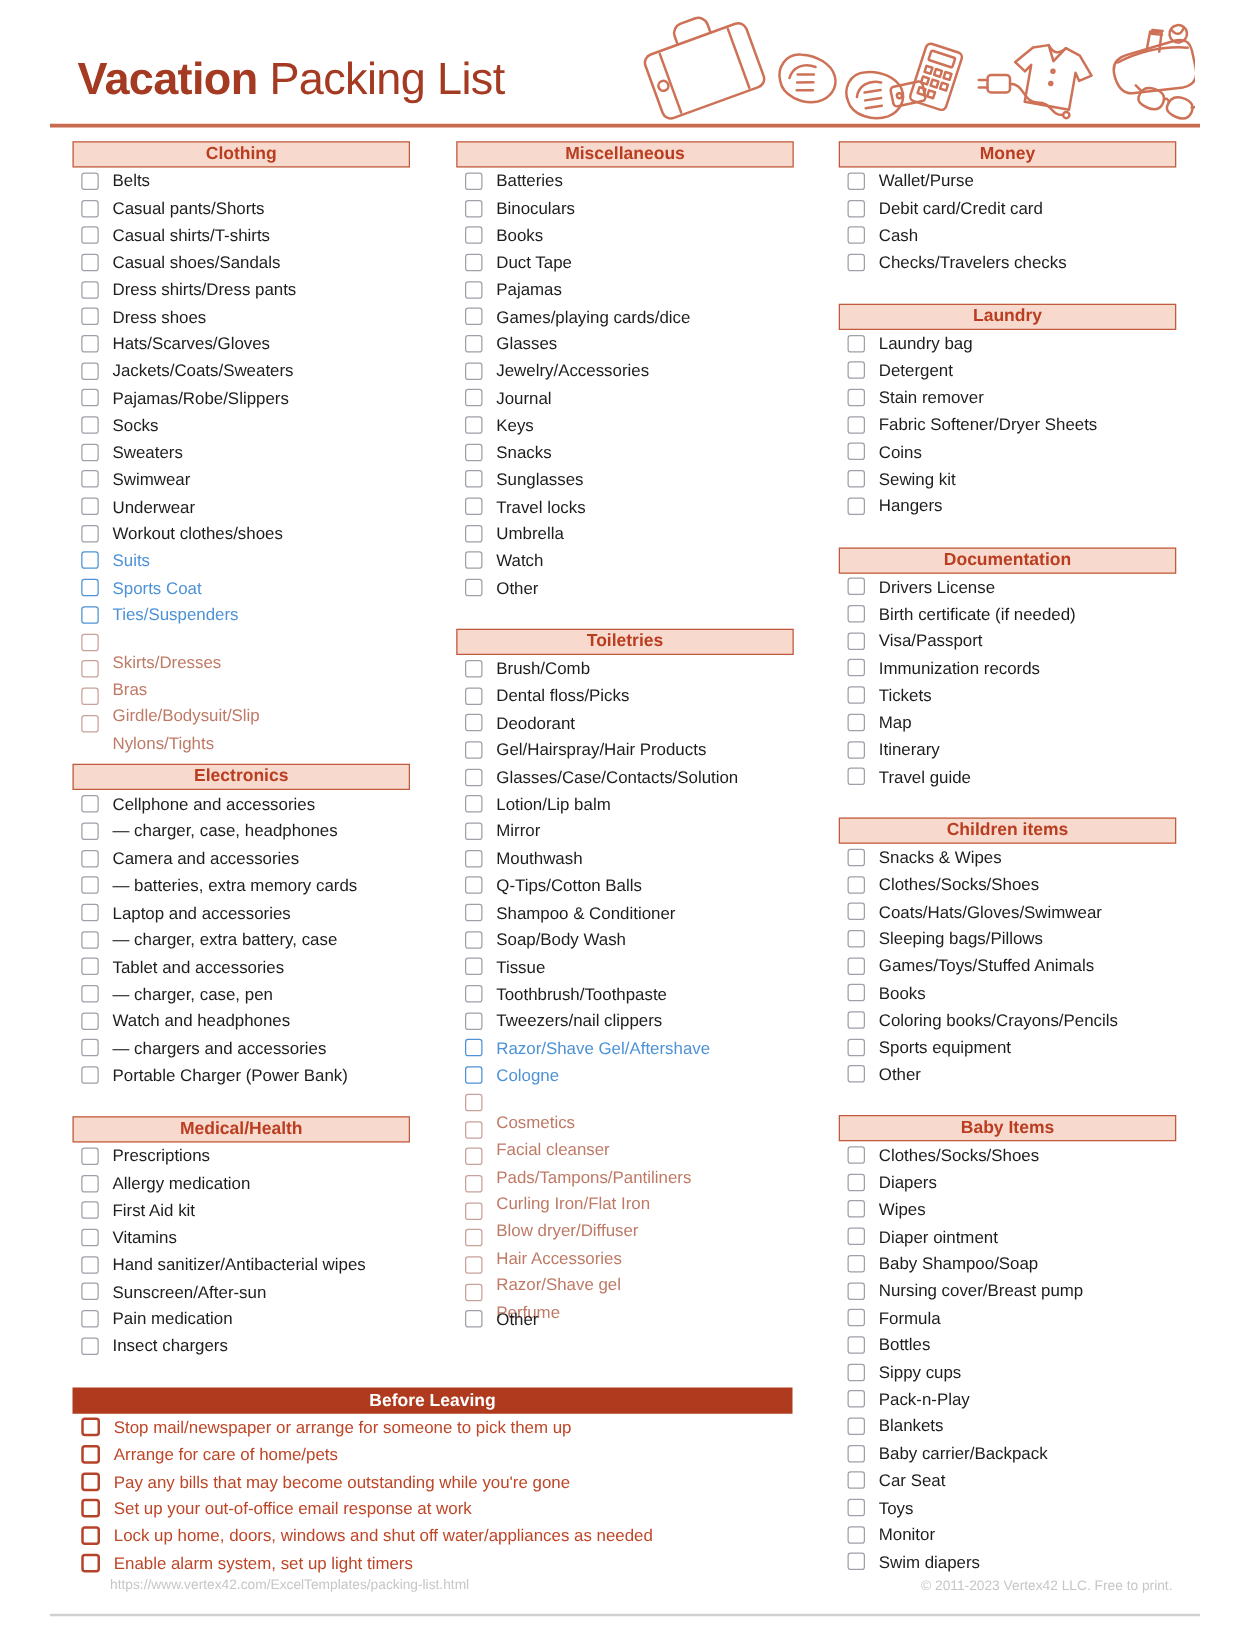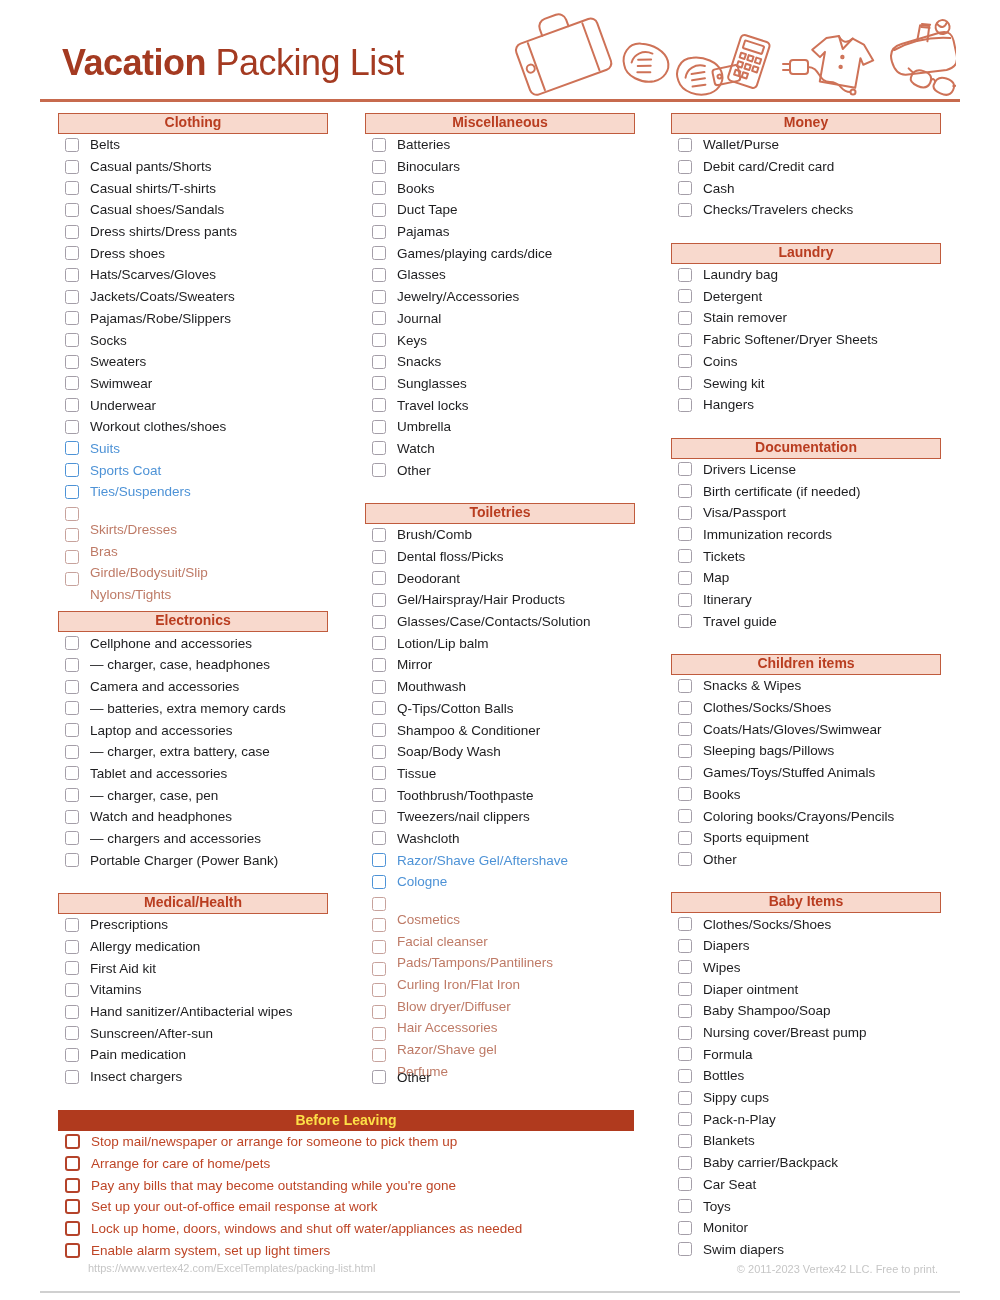--- a/index.html
+++ b/index.html
@@ -13,21 +13,21 @@
   .deco { position:absolute; left:500px; top:6px; width:456px; height:92px; }
 
   .col { position:absolute; top:113px; width:270px; }
   .col1 { left:58px; } .col2 { left:365px; } .col3 { left:671px; }
 
   .section { margin:0 0 22px 0; }
   .section-header {
     box-sizing:border-box; height:21px; border:1.5px solid #C05B3D; background:#F8D9CD;
     color:#B93D20; font-weight:bold; font-size:14px; text-align:center; line-height:17px;
   }
-  .section-header.dark { background:#B03A1E; border:none; color:#fde047; line-height:21px; }
+  .section-header.dark { background:#B03A1E; border:none; color:#ffffff; line-height:21px; }
 
   .row { height:21.7px; display:flex; align-items:center; }
   .cb {
     box-sizing:border-box; width:14px; height:14px; border:1.5px solid #A49EA8;
     border-radius:2.5px; margin-left:7px; margin-right:11px; flex:none; background:#fff;
   }
   .lbl { font-size:13.5px; color:#1D1D1F; white-space:nowrap; }
 
   .row.blue .cb { border-color:#4D92D6; }
   .row.blue .lbl { color:#4D92D6; }
@@ -405,24 +405,20 @@
           <span class="lbl">Tissue</span>
         </div>
         <div class="row">
           <span class="cb"></span>
           <span class="lbl">Toothbrush/Toothpaste</span>
         </div>
         <div class="row">
           <span class="cb"></span>
           <span class="lbl">Tweezers/nail clippers</span>
         </div>
-        <div class="row">
-          <span class="cb"></span>
-          <span class="lbl">Washcloth</span>
-        </div>
         <div class="row blue">
           <span class="cb"></span>
           <span class="lbl">Razor/Shave Gel/Aftershave</span>
         </div>
         <div class="row blue">
           <span class="cb"></span>
           <span class="lbl">Cologne</span>
         </div>
         <div class="row pink">
           <span class="cb"></span>

